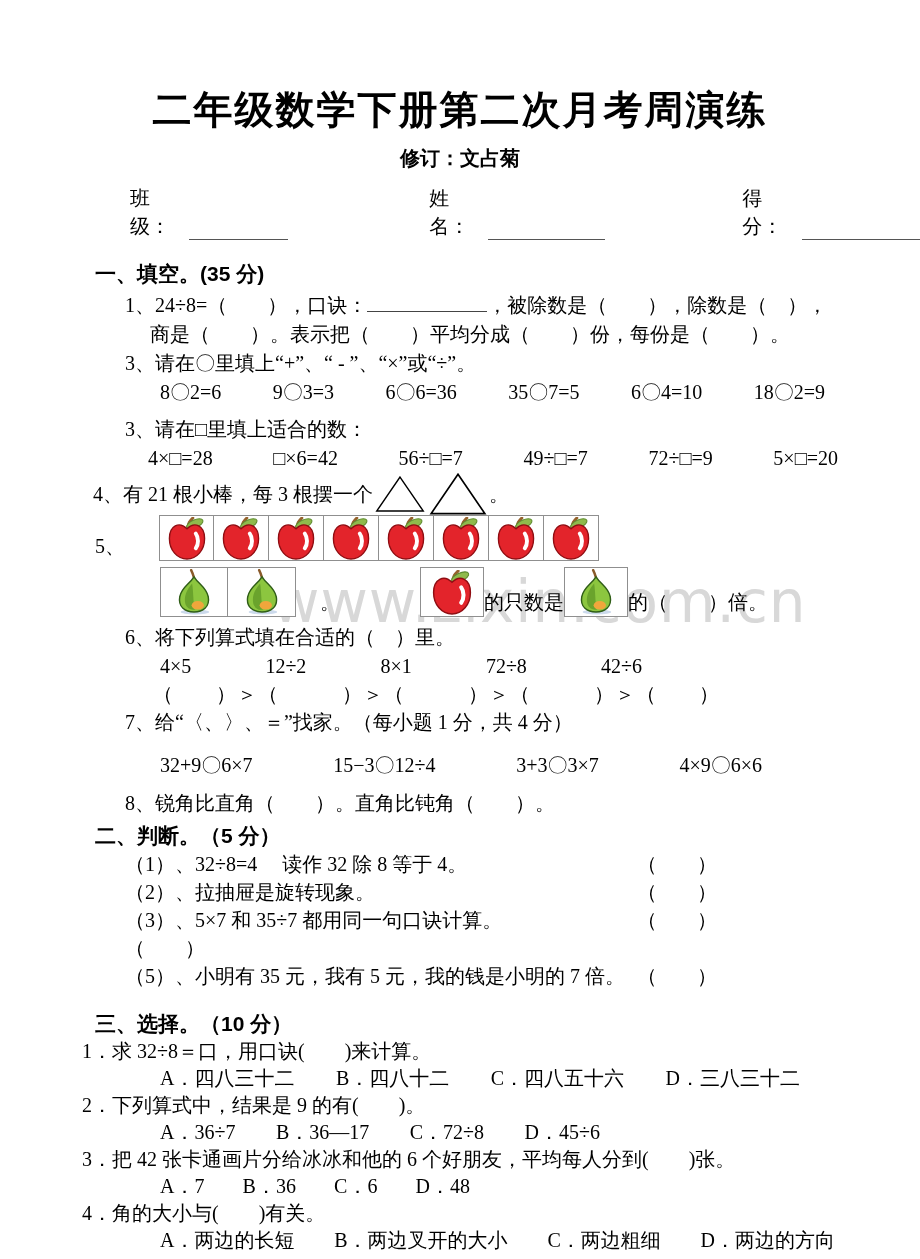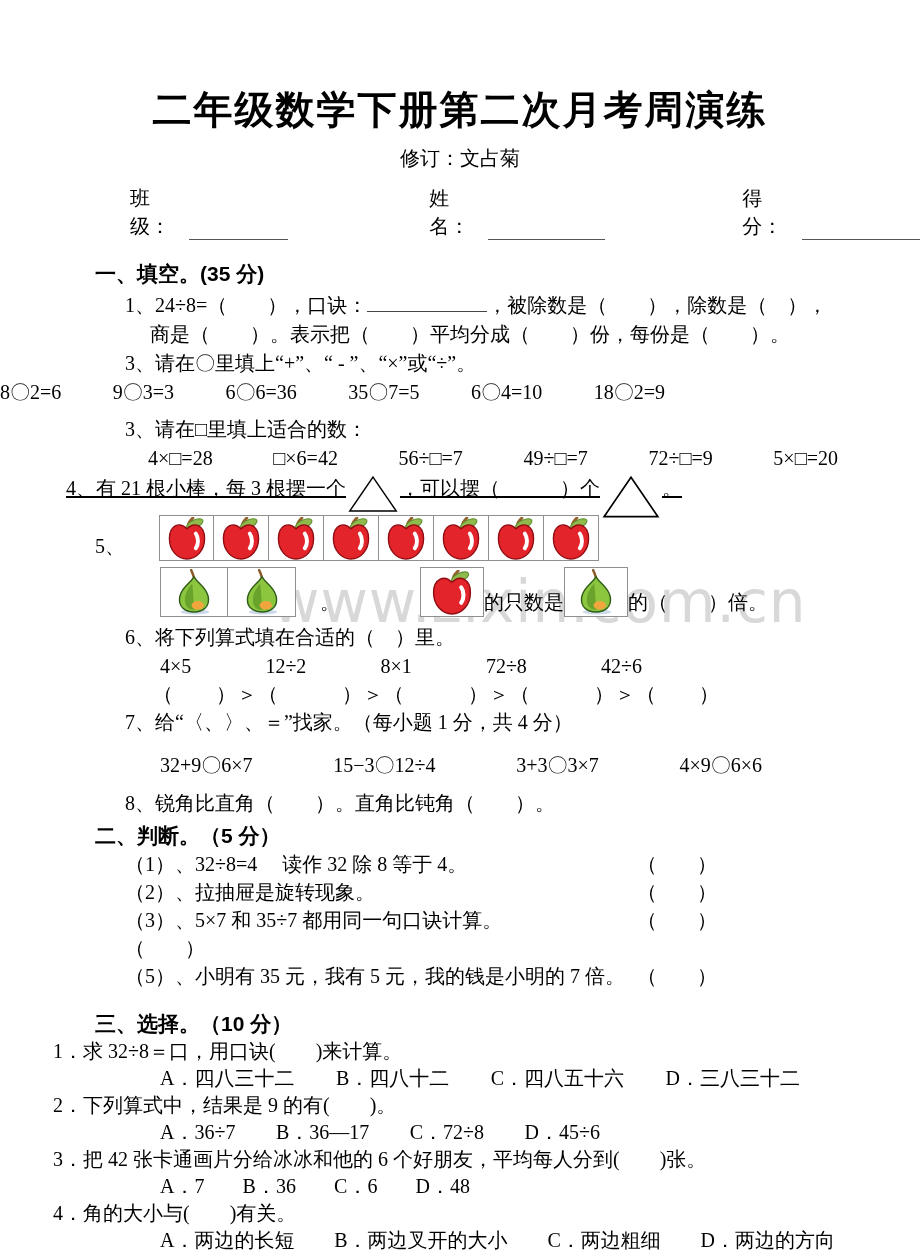--- a/index.html
+++ b/index.html
@@ -18,58 +18,58 @@
   }
   .content { position:relative; z-index:1; }
   .title {
     margin-top:84px; text-align:center;
     font-family:"Liberation Sans","DejaVu Sans",sans-serif;
     font-weight:bold; font-size:39px; line-height:52px; letter-spacing:2px;
   }
   .reviser {
     margin-top:8px; text-align:center;
     font-family:"Liberation Sans","DejaVu Sans",sans-serif;
-    font-weight:normal; font-size:20px; line-height:28px;
+    font-weight:bold; font-size:20px; line-height:28px;
   }
   .fields { margin:12px 0 0 130px; display:flex; align-items:flex-end; line-height:28px;gap:40px; }
   .field { display:flex; align-items:flex-end; }
   .blank { display:inline-block; border-bottom:1px solid #555; height:24px; }
   .blank.w100 { width:100px; } .blank.w118 { width:118px; } .blank.w120 { width:120px; }
   .blank.dark { border-bottom:1.5px solid #444; }
   .gap60 { width:62px; } .gap58 { width:58px; }
   .sec-head {
     margin-left:95px; margin-top:20px; line-height:28px;
     font-family:"Liberation Sans","DejaVu Sans",sans-serif;
     font-weight:bold; font-size:21px;
   }
   .line  { margin-left:125px; line-height:29px; }
   .line2 { margin-left:150px; line-height:29px; }
   .rowflex { display:flex; justify-content:space-between; line-height:29px; }
-  .q2row { width:665px; }
+  .q2row { margin-left:160px; width:665px; }
   .q3row { margin-left:148px; width:690px; }
   .q6row { margin-left:160px; width:482px; line-height:28px; }
   .q7row { margin-left:160px; width:602px; line-height:28px; margin-top:14px; }
   .q6parens { margin-left:153px; line-height:28px; letter-spacing:1px; }
-  .q4line { display:flex; align-items:flex-start; margin-left:66px; height:38px; margin-top:2px;text-decoration:underline; }
+  .q4line { display:flex; align-items:center; margin-left:93px; height:38px; margin-top:2px; }
   .tri { display:block; margin:0 2px; }
   .fruit-row1 { display:flex; align-items:flex-end; margin-left:95px; margin-top:2px; }
   .q5num { width:64px; line-height:30px; }
   .fruit-table { display:flex; }
   .fcell {
     width:55px; height:46px; border:1px solid #8f8f8f; border-left:none;
     display:flex; align-items:center; justify-content:center; background:#fff;
   }
   .fcell:first-child { border-left:1px solid #8f8f8f; }
   .fcell.lone { border-left:1px solid #8f8f8f; }
   .pearcell { width:68px; height:50px; }
   .fruit-row2 { display:flex; align-items:flex-end; margin-left:160px; margin-top:6px; line-height:30px; }
   .q5dot { margin:0 18px 0 24px; }
   .inlinecell { margin-left:62px; width:64px; height:50px; }
   .judge-row { display:flex; justify-content:space-between; margin-left:125px; width:592px; line-height:28px; }
-  .s3line { margin-left:53px; line-height:27px; }
+  .s3line { margin-left:82px; line-height:27px; }
   .optrow { display:flex; justify-content:space-between; margin-left:160px; line-height:27px; }
   .optrow.w640 { width:640px; } .optrow.w440 { width:440px; }
   .optrow.w310 { width:310px; } .optrow.w675 { width:675px; }
   .pagenum { margin-top:12px; text-align:center; font-size:20px; line-height:26px; }
   .mt8 { margin-top:8px; } .mt10 { margin-top:10px; } .mt4 { margin-top:4px; } .mt6 { margin-top:6px; }
   .svgdefs { position:absolute; width:0; height:0; overflow:hidden; }
 </style>
 </head>
 <body>
 
@@ -145,21 +145,20 @@
       <span>49÷□=7</span>
       <span>72÷□=9</span>
       <span>5×□=20</span>
     </div>
 
     <div class="q4line">
       <span>4、有 21 根小棒，每 3 根摆一个</span>
       <svg class="tri" width="50" height="38">
           <use href="#sym-tri"></use>
         </svg>
-      <span>，可以摆（　　　）个</span>
       <svg class="tri" width="58" height="44">
           <use href="#sym-tri"></use>
         </svg>
       <span>。</span>
     </div>
 
     <div class="fruit-row1">
       <span class="q5num">5、</span>
       <span class="fruit-table">
         <span class="fcell">

